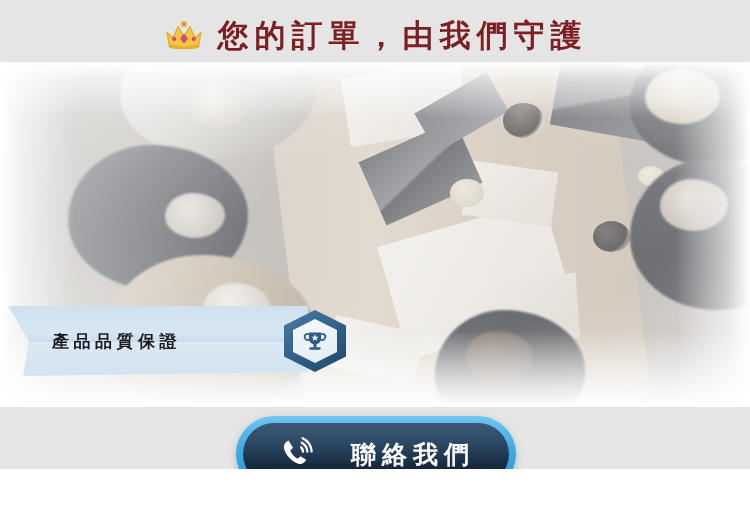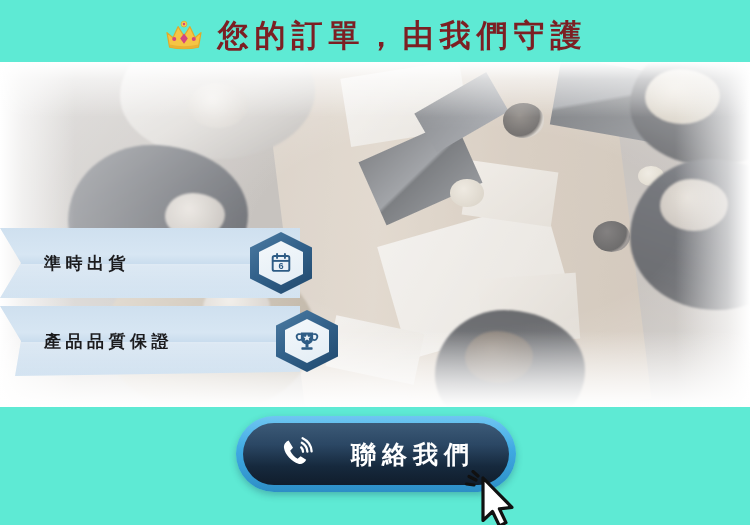--- a/index.html
+++ b/index.html
@@ -3,23 +3,23 @@
 <meta charset="utf-8">
 <style>
   html, body {
     margin: 0;
     padding: 0;
     background: #ffffff;
   }
   #stage {
     position: relative;
     width: 750px;
-    height: 525px;
+    height: 469px;
     overflow: hidden;
-    background: #5eead4;
+    background: #e5e5e5;
     font-family: "Liberation Sans", "DejaVu Sans", sans-serif;
   }
 
   
   #title-bar {
     position: absolute;
     left: 0;
     top: 8px;
     width: 750px;
     height: 54px;
@@ -315,39 +315,22 @@
       <circle cx="12.5" cy="23.5" r="2.4" fill="#d3467e"></circle>
       <circle cx="35.5" cy="23.5" r="2.4" fill="#d3467e"></circle>
     </svg>
     <div id="title-text">您的訂單，由我們守護</div>
   </div>
 
   <div id="features">
 
 
 
-    <div class="feature-row" style="top:156px;">
-      <div class="ribbon">
-        <div class="ribbon-sheen"></div>
-      </div>
-      <div class="feature-label">準時出貨</div>
-      <div class="hex" style="left:250px;">
-        <div class="hex-outer"></div>
-        <div class="hex-inner"></div>
-        <svg viewBox="0 0 32 32">
-          <rect x="6.5" y="8" width="19" height="17" rx="2" fill="none" stroke="#2e5c85" stroke-width="2.2"></rect>
-          <line x1="6.5" y1="13.6" x2="25.5" y2="13.6" stroke="#2e5c85" stroke-width="2.2"></line>
-          <line x1="11.5" y1="5.6" x2="11.5" y2="10.4" stroke="#2e5c85" stroke-width="2.2" stroke-linecap="round"></line>
-          <line x1="20.5" y1="5.6" x2="20.5" y2="10.4" stroke="#2e5c85" stroke-width="2.2" stroke-linecap="round"></line>
-          <text x="16" y="23.2" text-anchor="middle" font-family="'Liberation Sans', sans-serif" font-size="10.5" font-weight="bold" fill="#2e5c85">6</text>
-        </svg>
-      </div>
-    </div>
-
-    <div class="feature-row" style="top:234px;">
+
+    <div class="feature-row" style="top:234px;margin-left:8px;">
       <div class="ribbon slant-bottom">
         <div class="ribbon-sheen"></div>
       </div>
       <div class="feature-label">產品品質保證</div>
       <div class="hex" style="left:276px;">
         <div class="hex-outer"></div>
         <div class="hex-inner"></div>
         <svg viewBox="0 0 32 32">
           <path d="M9 6.4 H23 V13 A7 7 0 0 1 9 13 Z" fill="#2e5c85"></path>
           <path d="M9 8 H6.2 A3.6 3.6 0 0 0 9.6 14.4" fill="none" stroke="#2e5c85" stroke-width="2"></path>

